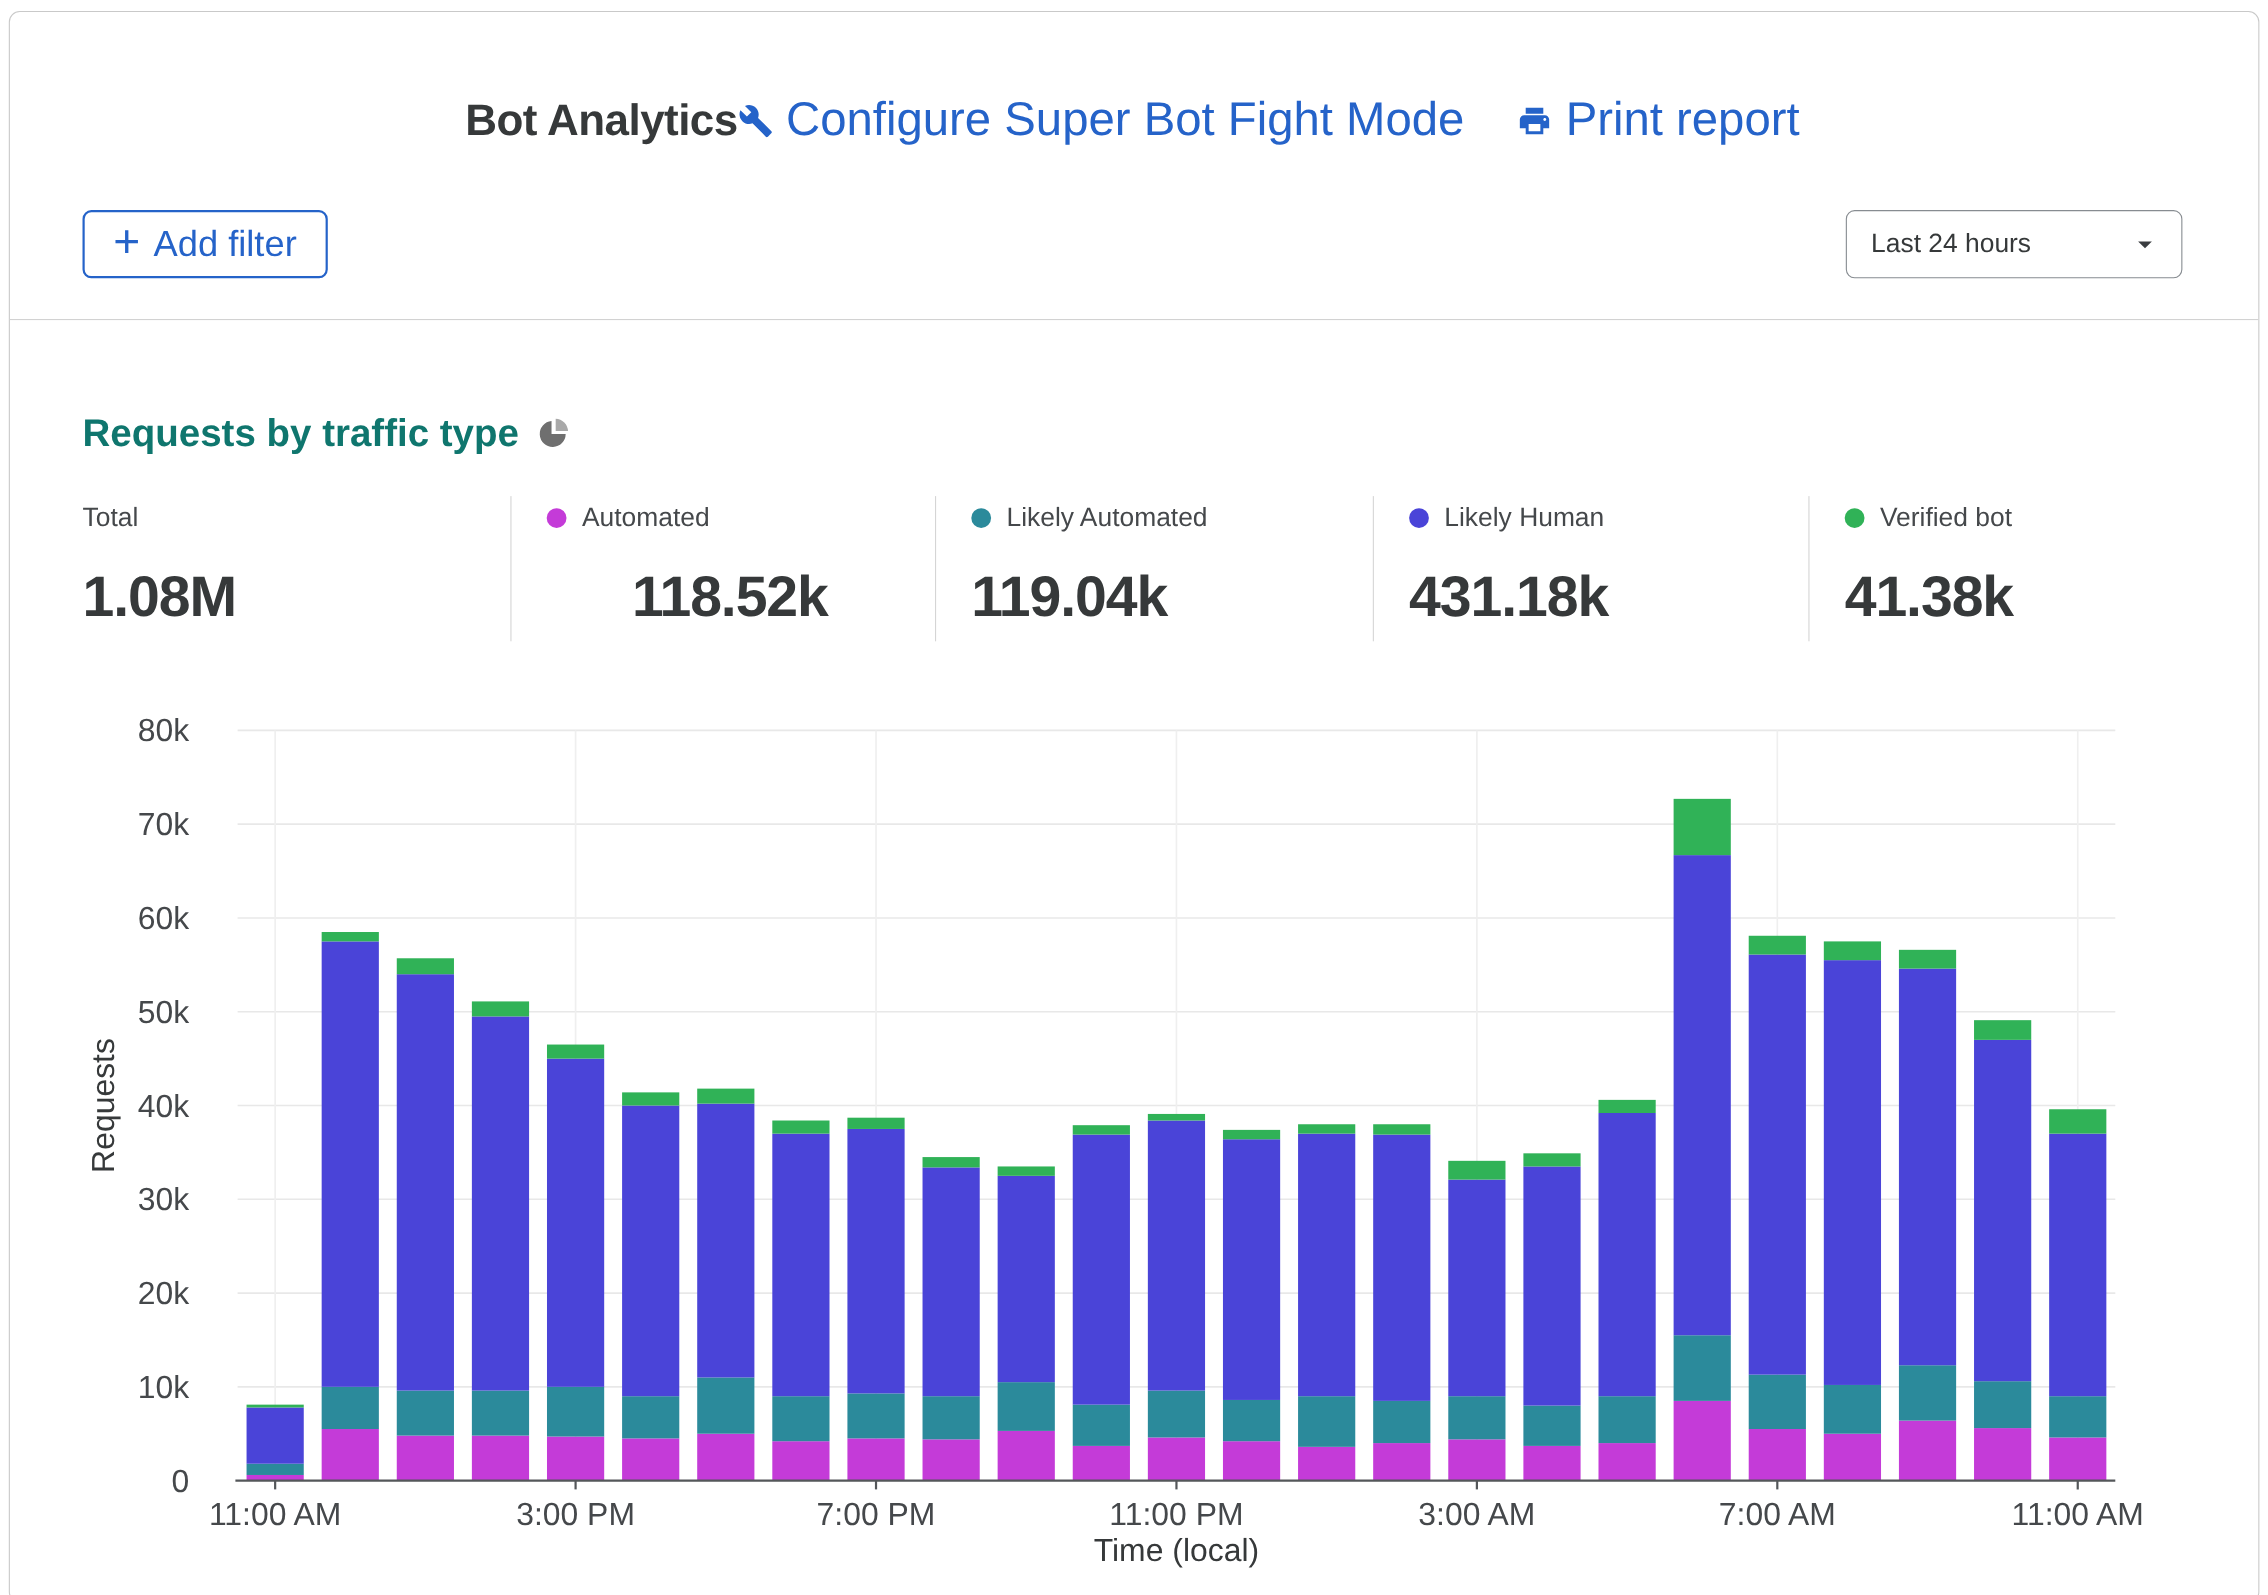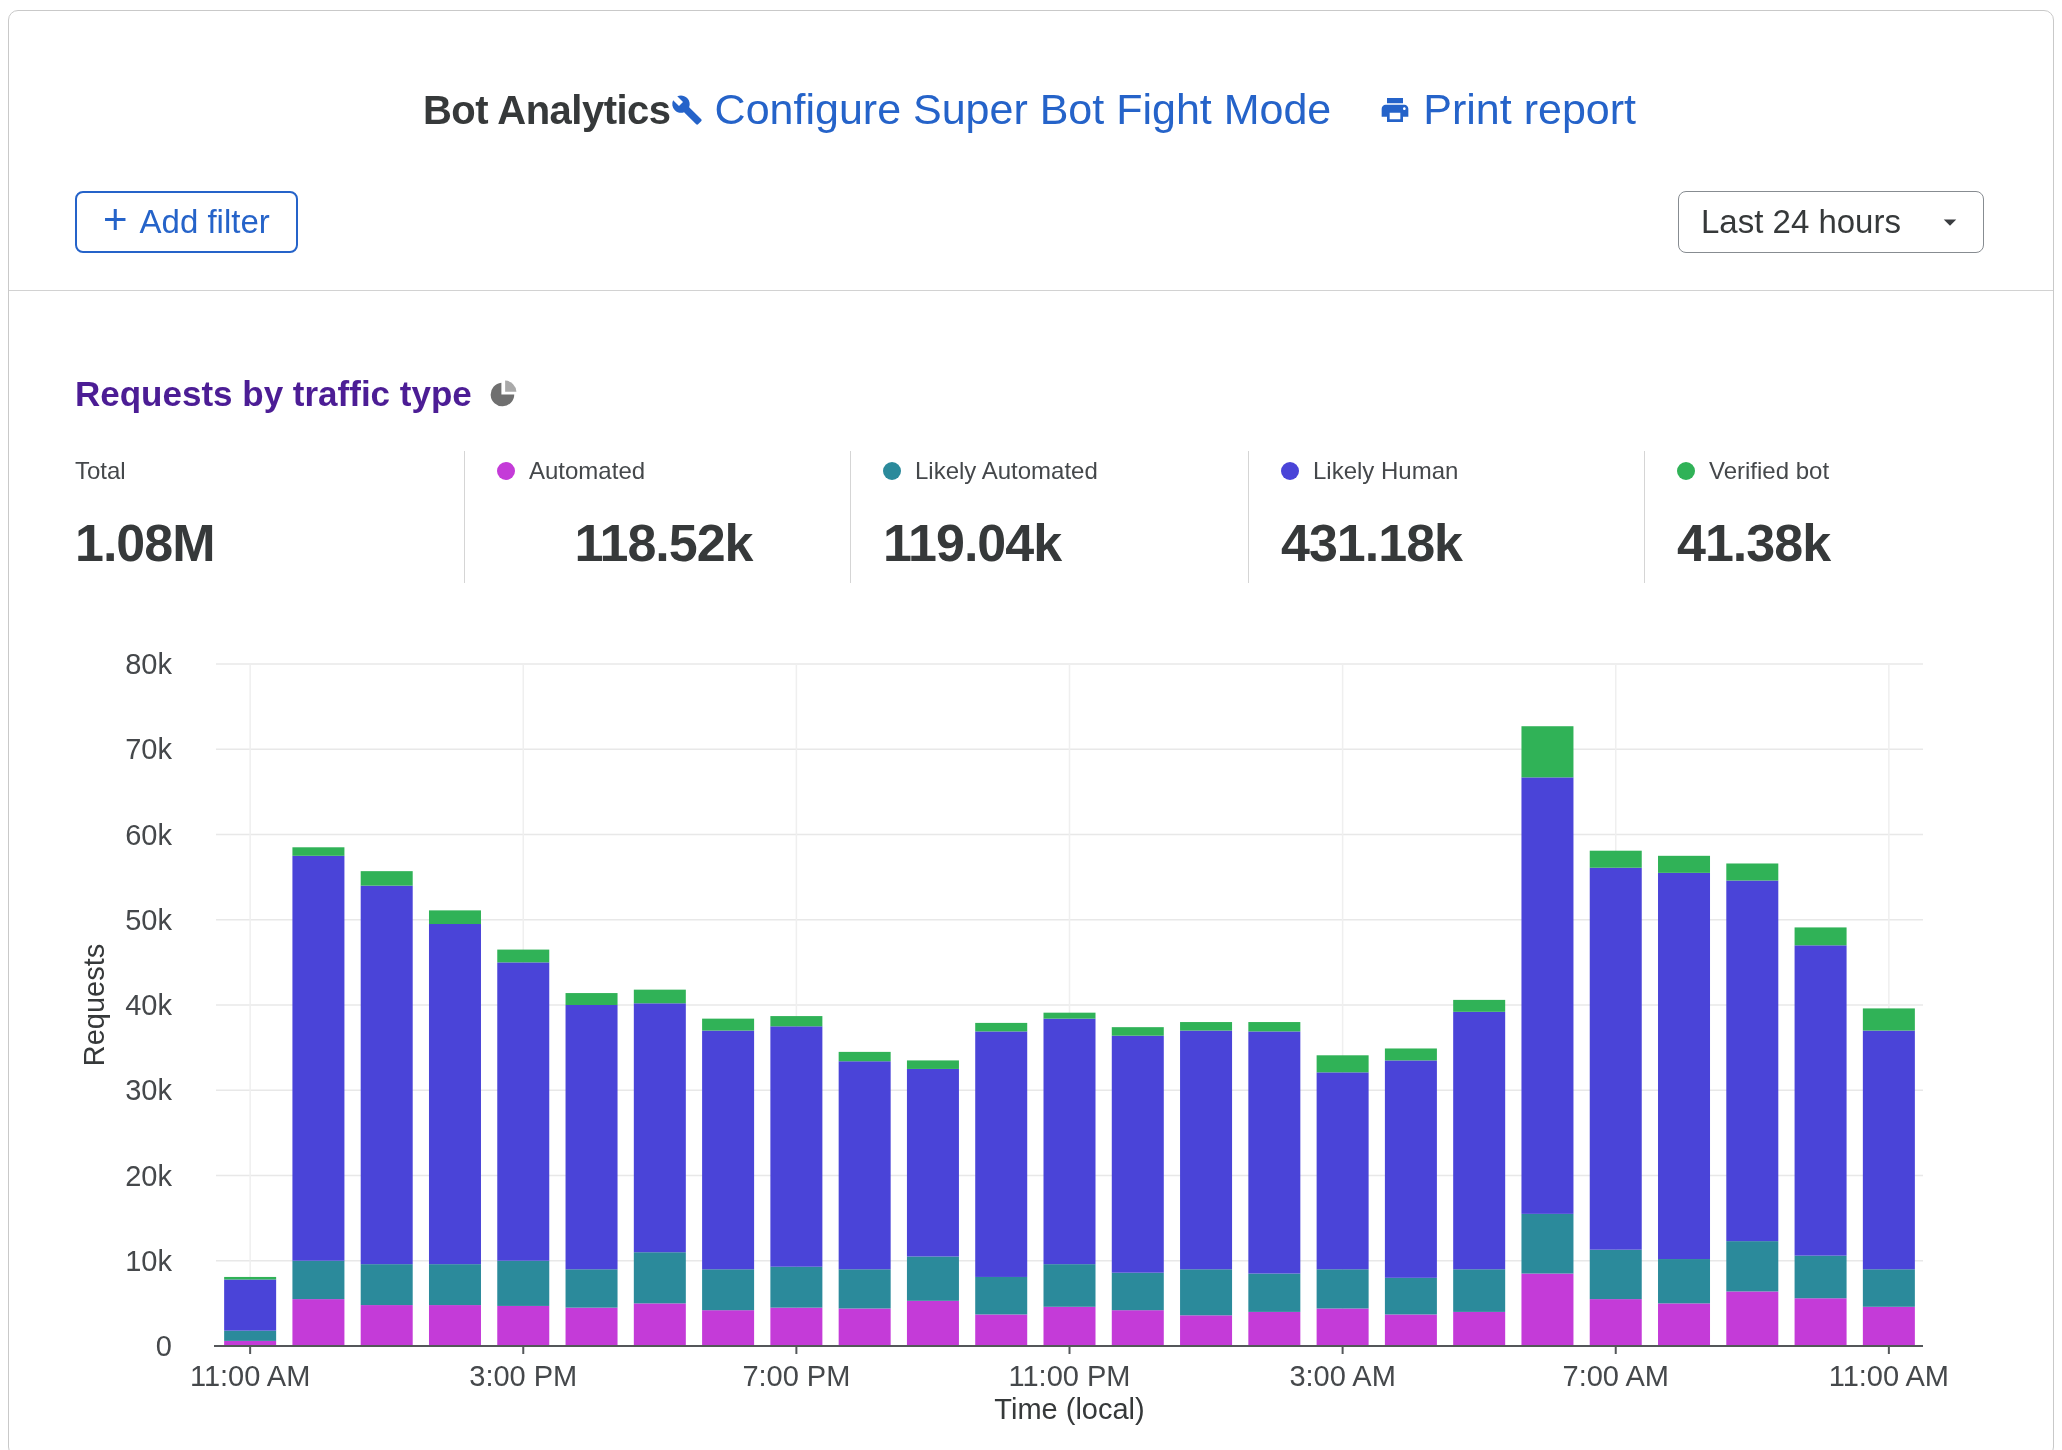--- a/index.html
+++ b/index.html
@@ -23,28 +23,28 @@
   .add-filter {
     display:flex; align-items:center; gap:12px; height:62px; padding:0 26px;
     background:#ffffff; border:2px solid #2563c9; border-radius:8px;
     color:#2563c9; font-size:33px; font-family:"Liberation Sans", sans-serif; cursor:pointer;
   }
   .add-filter .plus { font-size:42px; font-weight:300; line-height:1; margin-top:-4px; }
   .select {
     display:flex; align-items:center; justify-content:space-between;
     width:306px; height:62px; padding:0 18px 0 22px;
     border:1px solid #878c91; border-radius:8px; background:#fff;
-    font-size:33px; color:#36393a; cursor:pointer;
+    font-size:24px; color:#36393a; cursor:pointer;
   }
   .select svg { width:30px; height:30px; fill:#3a3d40; }
 
   
   .card-body { padding:0 69px 22px 66px; }
   .section-title-row { display:flex; align-items:center; gap:16px; margin-top:82px; }
-  .section-title { font-size:35px; line-height:42px; font-weight:700; color:#4c1d95; }
+  .section-title { font-size:35px; line-height:42px; font-weight:700; color:#0f766e; }
   .pie-icon svg { width:30px; height:30px; display:block; }
 
   .stats-row { display:flex; margin-top:36px; }
   .stat { min-height:132px; padding-right:20px; }
   .stat + .stat { border-left:1px solid #d5d5d5; padding-left:32px; }
   .stat-w1 { width:389px; }
   .stat-w2 { width:386px;text-align:center; }
   .stat-w3 { width:398px; }
   .stat-w4 { width:396px; }
   .stat-w5 { flex:1; }

